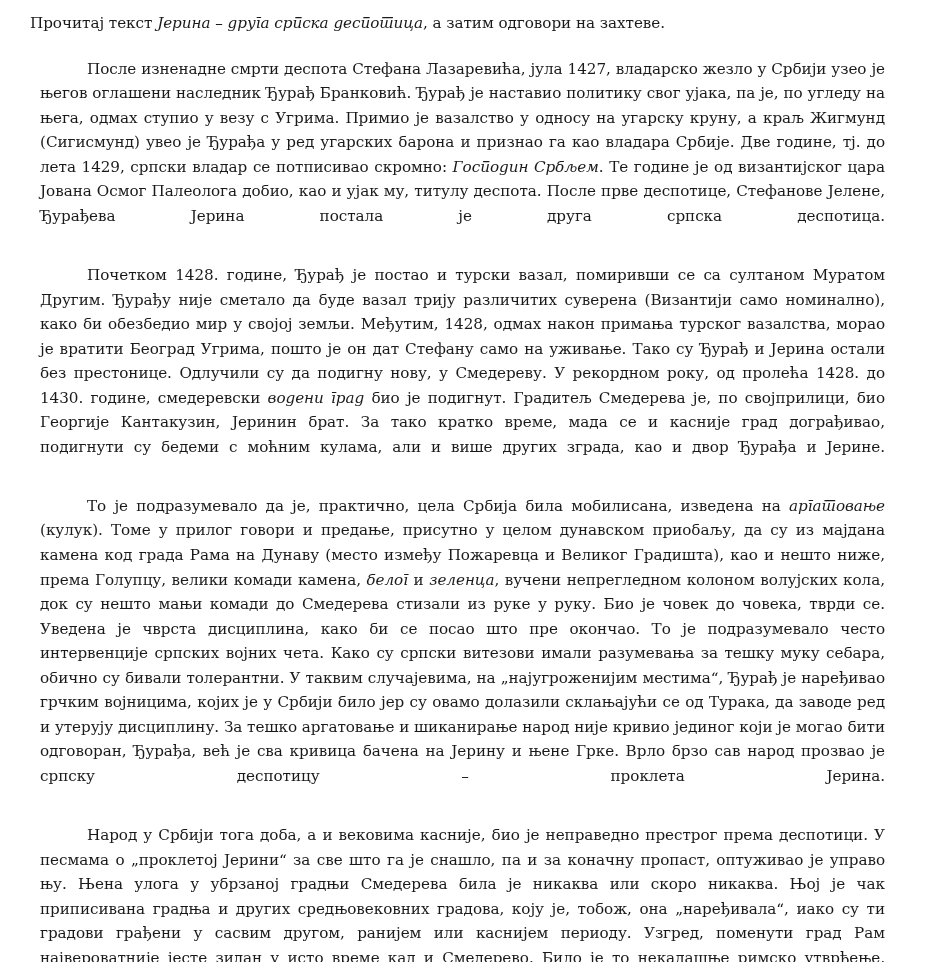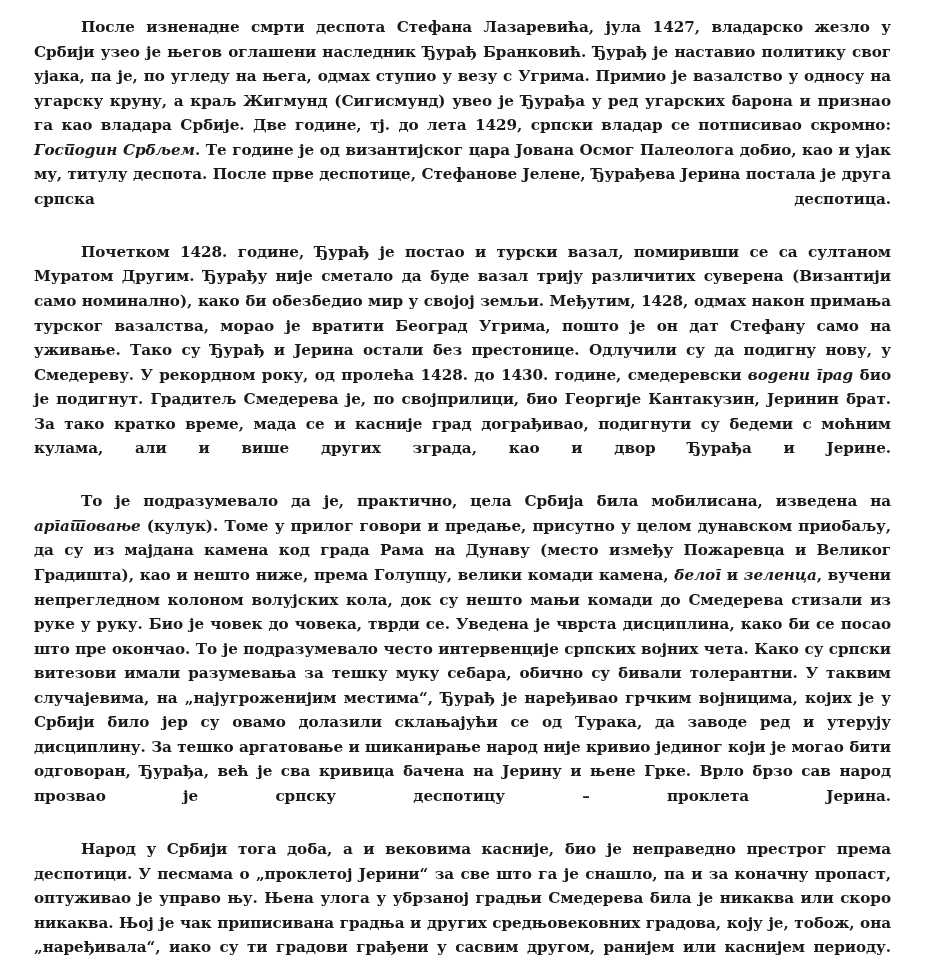--- a/index.html
+++ b/index.html
@@ -26,45 +26,47 @@
     font-size: 15.2px;
     line-height: 24.6px;
     text-align: left;
     margin: 0 0 21px 0;
     letter-spacing: -0.05px;
   }
   .instruction em {
     font-style: italic;
   }
   .body-text p {
-    margin: 4px;
+    margin: 10px;
     font-size: 15.2px;
     line-height: 24.55px;
     text-align: justify;
     text-justify: inter-word;
     text-indent: 47px;
     letter-spacing: -0.05px;
     hyphens: none;
-    font-weight: bold;
   }
   .body-text p em {
     font-style: italic;
   }
   
   .body-text p::after {
     content: "";
     display: inline-block;
     width: 100%;
   }
 </style>
 </head>
 <body>
 
 <div class="page">
 
+  <div class="instruction">
+    <span>Прочитај текст </span><em>Јерина – друга српска деспотица</em><span>, а затим одговори на захтеве.</span>
+  </div>
 
   <div class="body-text" id="passage">
       <p><span>После изненадне смрти деспота Стефана Лазаревића, јула 1427, владарско жезло у Србији узео је његов оглашени наследник Ђурађ Бранковић. Ђурађ је наставио политику свог ујака, па је, по угледу на њега, одмах ступио у везу с Угрима. Примио је вазалство у односу на угарску круну, а краљ Жигмунд (Сигисмунд) увео је Ђурађа у ред угарских барона и признао га као владара Србије. Две године, тј. до лета 1429, српски владар се потписивао скромно: </span><em>Господин Србљем</em><span>. Те године је од византијског цара Јована Осмог Палеолога добио, као и ујак му, титулу деспота. После прве деспотице, Стефанове Јелене, Ђурађева Јерина постала је друга српска деспотица.</span></p>
       <p><span>Почетком 1428. године, Ђурађ је постао и турски вазал, помиривши се са султаном Муратом Другим. Ђурађу није сметало да буде вазал трију различитих суверена (Византији само номинално), како би обезбедио мир у својој земљи. Међутим, 1428, одмах након примања турског вазалства, морао је вратити Београд Угрима, пошто је он дат Стефану само на уживање. Тако су Ђурађ и Јерина остали без престонице. Одлучили су да подигну нову, у Смедереву. У рекордном року, од пролећа 1428. до 1430. године, смедеревски </span><em>водени град</em><span> био је подигнут. Градитељ Смедерева је, по својприлици, био Георгије Кантакузин, Јеринин брат. За тако кратко време, мада се и касније град дограђивао, подигнути су бедеми с моћним кулама, али и више других зграда, као и двор Ђурађа и Јерине.</span></p>
       <p><span>То је подразумевало да је, практично, цела Србија била мобилисана, изведена на </span><em>аргатовање</em><span> (кулук). Томе у прилог говори и предање, присутно у целом дунавском приобаљу, да су из мајдана камена код града Рама на Дунаву (место између Пожаревца и Великог Градишта), као и нешто ниже, према Голупцу, велики комади камена, </span><em>белог</em><span> и </span><em>зеленца</em><span>, вучени непрегледном колоном волујских кола, док су нешто мањи комади до Смедерева стизали из руке у руку. Био је човек до човека, тврди се. Уведена је чврста дисциплина, како би се посао што пре окончао. То је подразумевало често интервенције српских војних чета. Како су српски витезови имали разумевања за тешку муку себара, обично су бивали толерантни. У таквим случајевима, на „најугроженијим местима“, Ђурађ је наређивао грчким војницима, којих је у Србији било јер су овамо долазили склањајући се од Турака, да заводе ред и утерују дисциплину. За тешко аргатовање и шиканирање народ није кривио јединог који је могао бити одговоран, Ђурађа, већ је сва кривица бачена на Јерину и њене Грке. Врло брзо сав народ прозвао је српску деспотицу – проклета Јерина.</span></p>
       <p><span>Народ у Србији тога доба, а и вековима касније, био је неправедно престрог према деспотици. У песмама о „проклетој Јерини“ за све што га је снашло, па и за коначну пропаст, оптуживао је управо њу. Њена улога у убрзаној градњи Смедерева била је никаква или скоро никаква. Њој је чак приписивана градња и других средњовековних градова, коју је, тобож, она „наређивала“, иако су ти градови грађени у сасвим другом, ранијем или каснијем периоду. Узгред, поменути град Рам највероватније јесте зидан у исто време кад и Смедерево. Било је то некадашње римско утврђење, постављено на стратешки веома важном месту, значајнијем од постојећег Голупца (који је још низводније), па је природно што је деспот хтео да га обнови и уврсти у свој одбрамбени систем. [...]</span></p>
     </div>
 
 </div>
 

